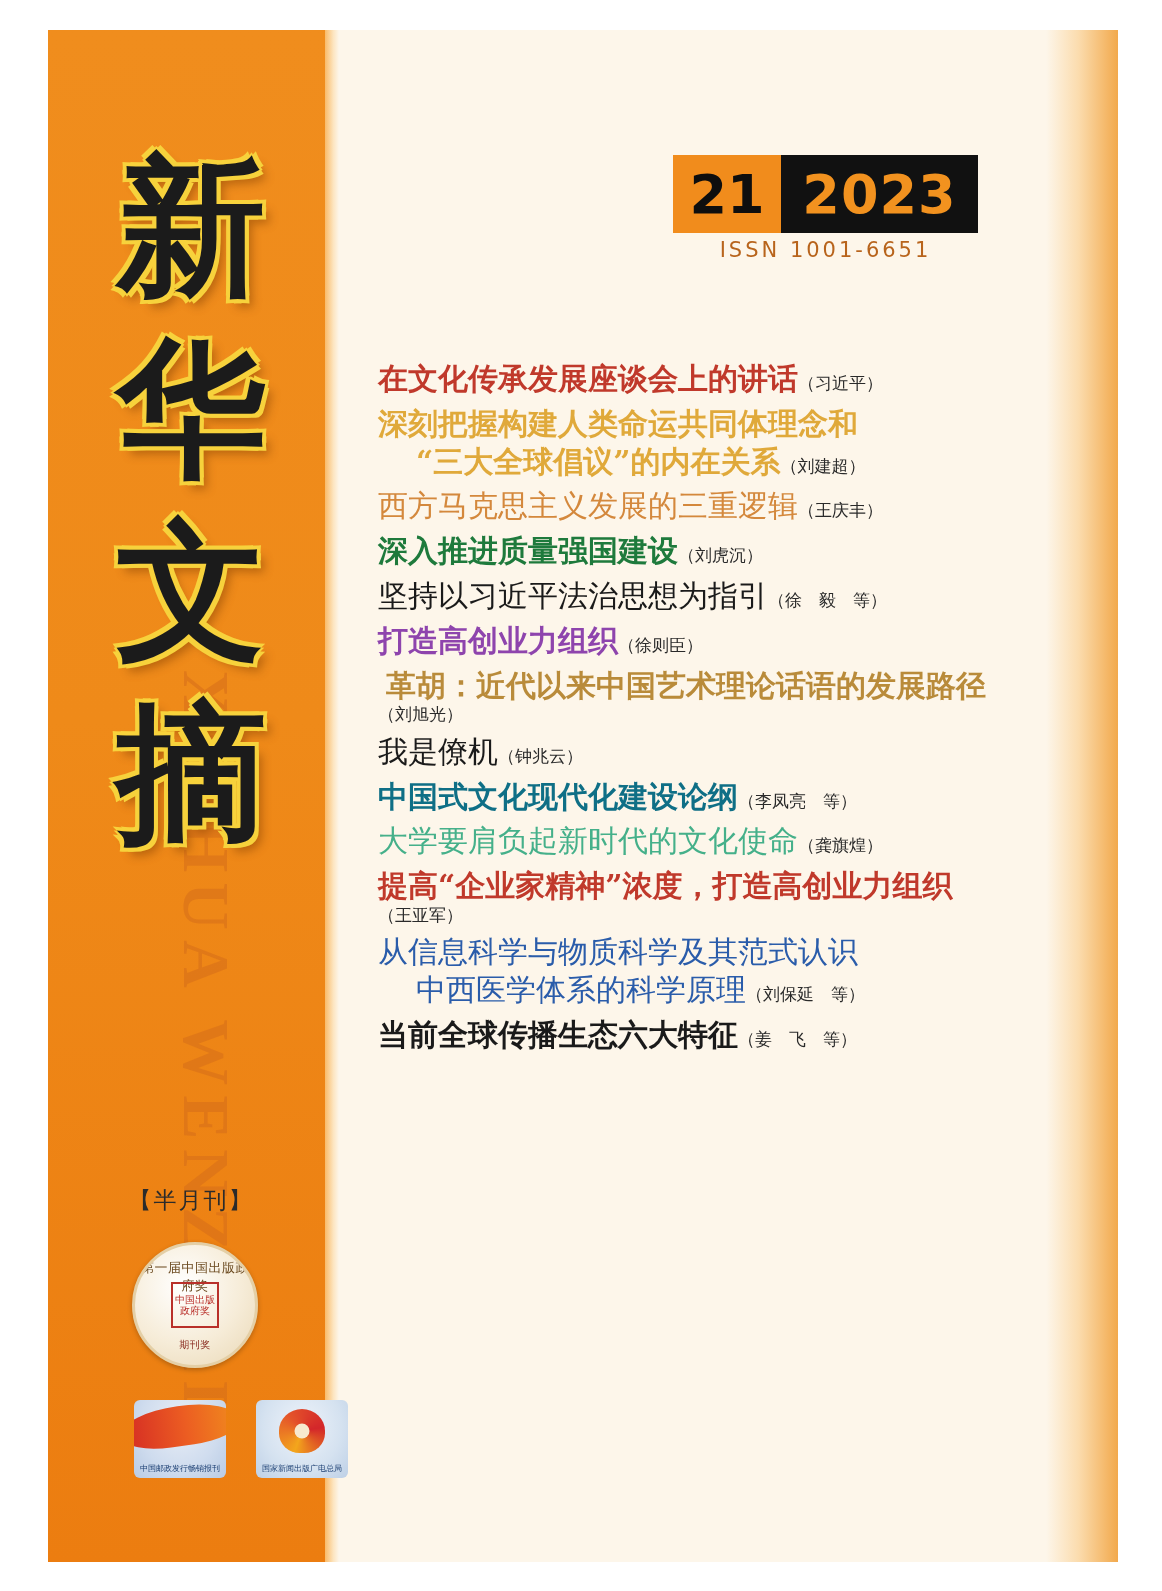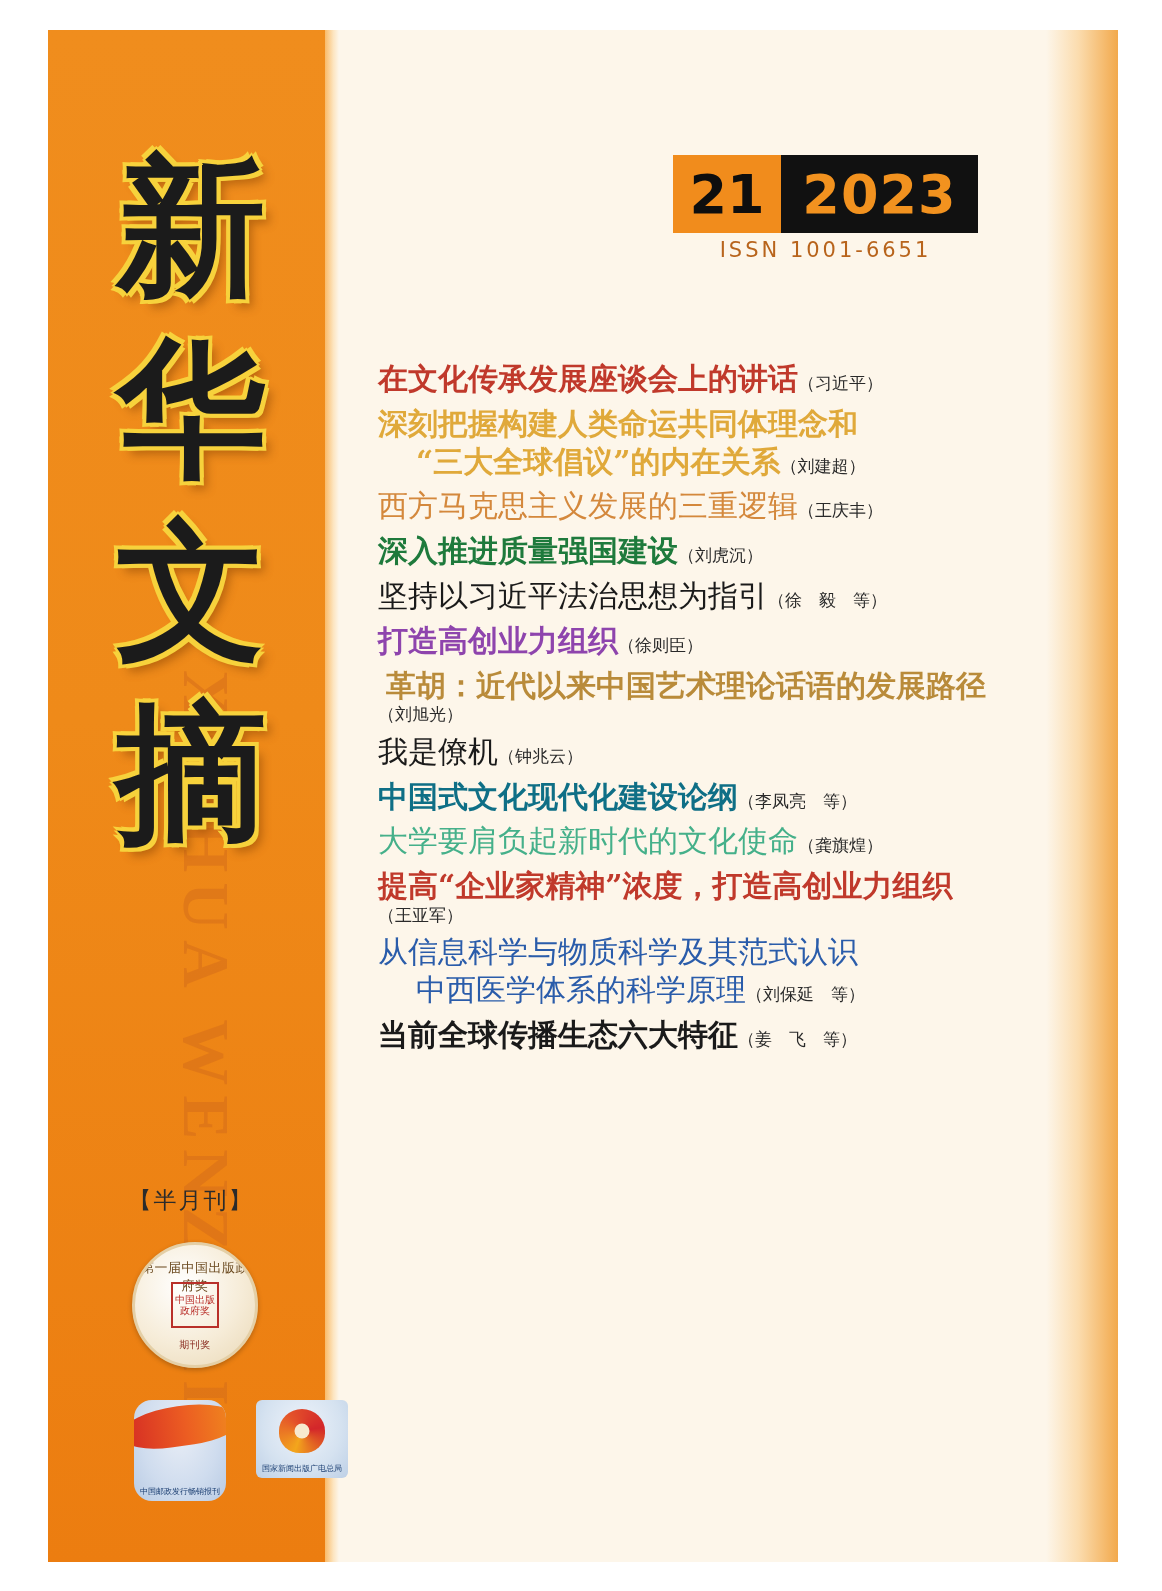--- a/index.html
+++ b/index.html
@@ -143,23 +143,23 @@
   .logo-row {
     position: absolute;
     left: 86px;
     top: 1370px;
     width: 200px;
     height: 90px;
   }
   .logo-a {
     position: absolute;
     left: 0; top: 0;
-    width: 92px; height: 101px;
+    width: 92px; height: 78px;
     background: radial-gradient(ellipse at 50% 30%, #e9eef6 0%, #cfdcee 60%, #b9cbe4 100%);
-    border-radius: 18px;
+    border-radius: 6px;
     overflow: hidden;
   }
   .logo-a .swoosh {
     position: absolute;
     left: -12px; top: 6px;
     width: 116px; height: 40px;
     background: linear-gradient(90deg, #d42a24 0%, #ec5d22 55%, #f08a1e 100%);
     border-radius: 50% 50% 40% 40%;
     transform: rotate(-8deg);
   }

